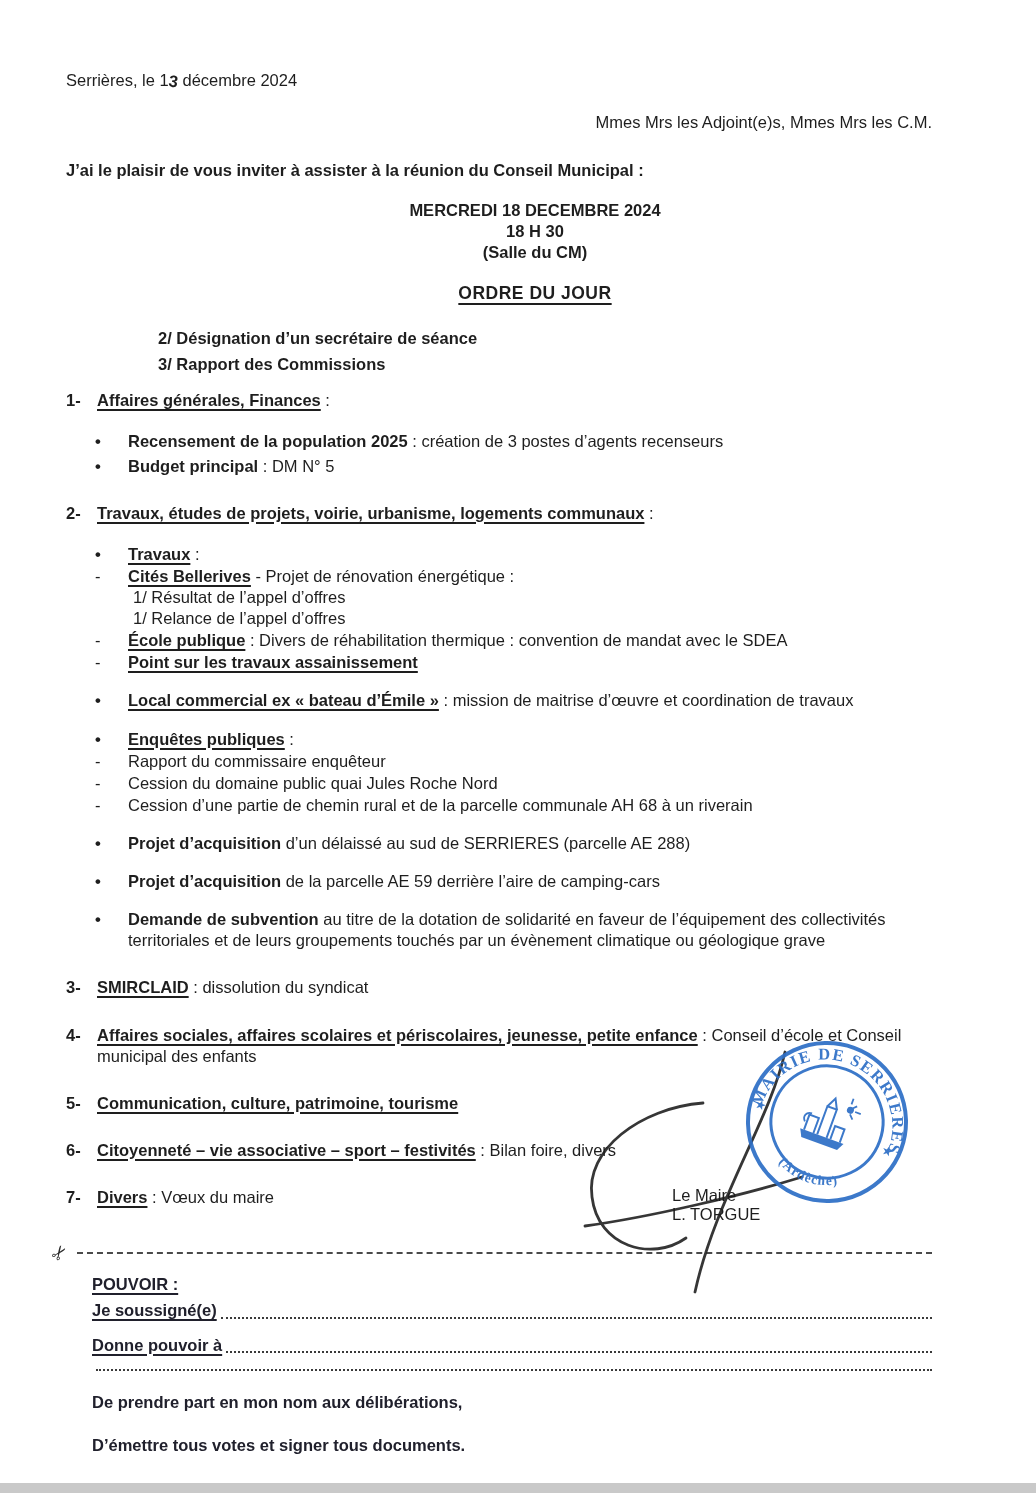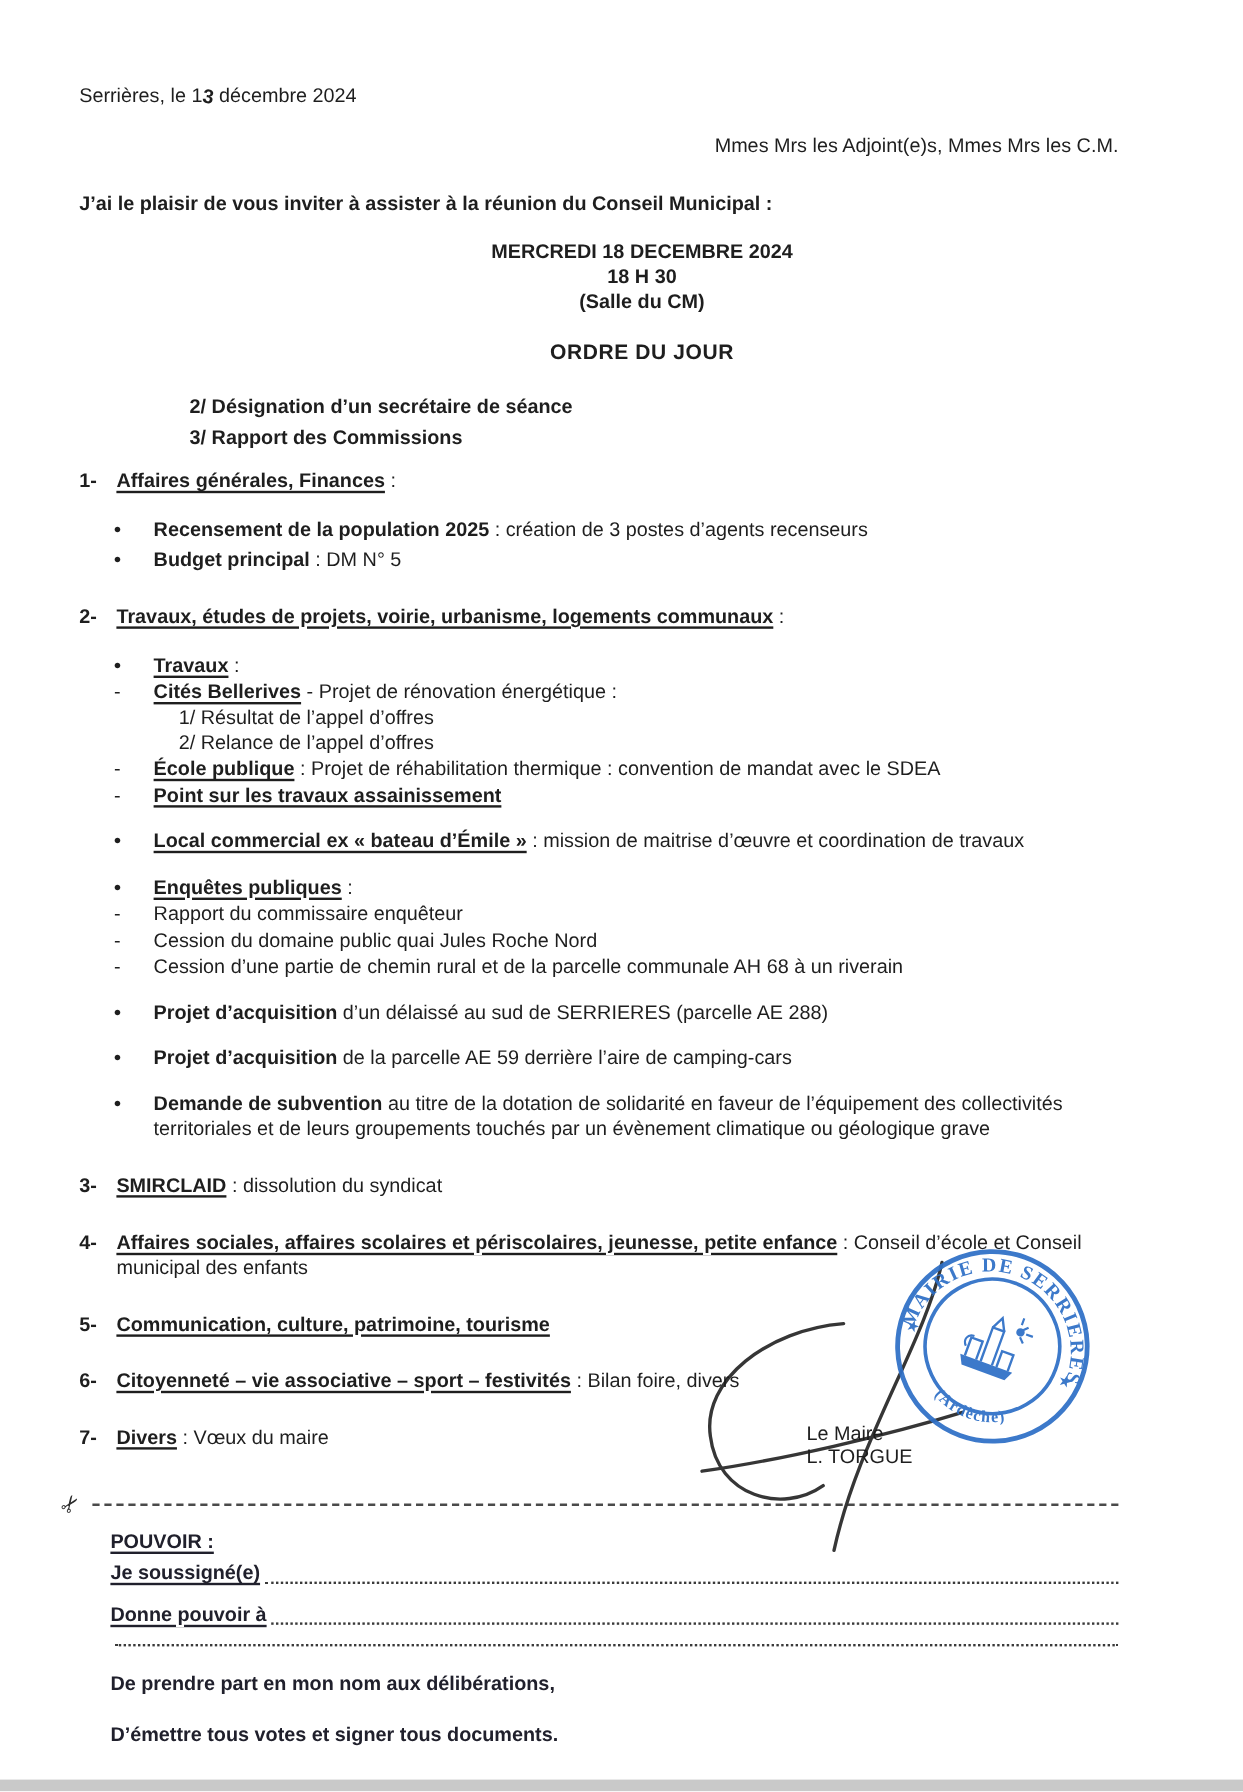--- a/index.html
+++ b/index.html
@@ -8,36 +8,36 @@
   .content{padding:70px 104px 0 66px;}
   .u{text-decoration:underline;text-underline-offset:3px;text-decoration-thickness:1.5px;}
   b{font-weight:bold;}
   .date-line{margin:0;}
   .hand-digit{display:inline-block;transform:rotate(9deg) translateY(1px);font-weight:600;}
   .recipients{text-align:right;margin-top:21px;}
   .intro{font-weight:bold;margin-top:27px;}
   .center-block{text-align:center;padding-left:72px;margin-top:19px;font-weight:bold;}
   .center-block div{line-height:21px;}
   .agenda-title{display:inline-block;margin-top:20px;font-size:17.5px;letter-spacing:.5px;
-        text-underline-offset:4px;text-decoration-thickness:2px;}
+        text-decoration:underline;text-underline-offset:4px;text-decoration-thickness:2px;}
   .prelim{margin-left:92px;margin-top:21px;font-weight:bold;}
   .prelim div{line-height:26px;}
   .section{margin-top:26px;}
   .section.first{margin-top:13px;}
   .sec-head{display:flex;}
   .sec-num{flex:none;width:31px;font-weight:bold;}
   .sec-title{flex:1;}
   .sec-title .hu{font-weight:bold;text-decoration:underline;text-underline-offset:3px;text-decoration-thickness:1.6px;margin-top:24px;}
   .items{margin-left:29px;margin-top:20px;}
   .item{display:flex;margin-top:1px;}
   .item.gap{margin-top:17px;}
   .item .marker{flex:none;width:33px;font-weight:bold;}
   .item .marker.dash{font-weight:normal;}
   .itext{flex:1;}
-  .sub{margin-left:21px;}
+  .sub{margin-left:5px;}
   .s1-items .item{margin-top:3px;}
   
   .maire{position:absolute;left:672px;top:1186px;line-height:19px;font-size:16.5px;}
   .sig-svg{position:absolute;left:558px;top:1035px;pointer-events:none;}
   .stamp{position:absolute;left:742px;top:1037px;opacity:.93;pointer-events:none;}
   
   .cutline{display:flex;align-items:center;margin-top:33px;margin-left:-14px;}
   .scissors{flex:none;font-size:19px;color:#2a2a2a;display:inline-block;transform:rotate(-55deg);margin-right:9px;}
   .dashes{flex:1;border-top:2px dashed #4a4a4a;}
   .pouvoir{margin-left:26px;margin-top:9px;color:#20202c;}
@@ -98,26 +98,26 @@
       </div>
       <div class="items">
         <div class="item">
           <span class="marker">•</span>
           <div class="itext"><b class="u">Travaux</b><span> :</span></div>
         </div>
         <div class="item">
           <span class="marker dash">-</span>
           <div class="itext"><b class="u">Cités Bellerives</b><span> - Projet de rénovation énergétique :</span>
             <div class="sub">1/ Résultat de l’appel d’offres</div>
-            <div class="sub">2/ Relance de l’appel d’offres</div>
+            <div class="sub">1/ Relance de l’appel d’offres</div>
           </div>
         </div>
         <div class="item">
           <span class="marker dash">-</span>
-          <div class="itext"><b class="u">École publique</b><span> :  Projet de réhabilitation thermique : convention de mandat avec le SDEA</span></div>
+          <div class="itext"><b class="u">École publique</b><span> :  Divers de réhabilitation thermique : convention de mandat avec le SDEA</span></div>
         </div>
         <div class="item">
           <span class="marker dash">-</span>
           <div class="itext"><b class="u">Point sur les travaux assainissement</b></div>
         </div>
         <div class="item gap">
           <span class="marker">•</span>
           <div class="itext"><b class="u">Local commercial ex « bateau d’Émile »</b><span> : mission de maitrise d’œuvre et coordination de travaux</span></div>
         </div>
         <div class="item gap">

